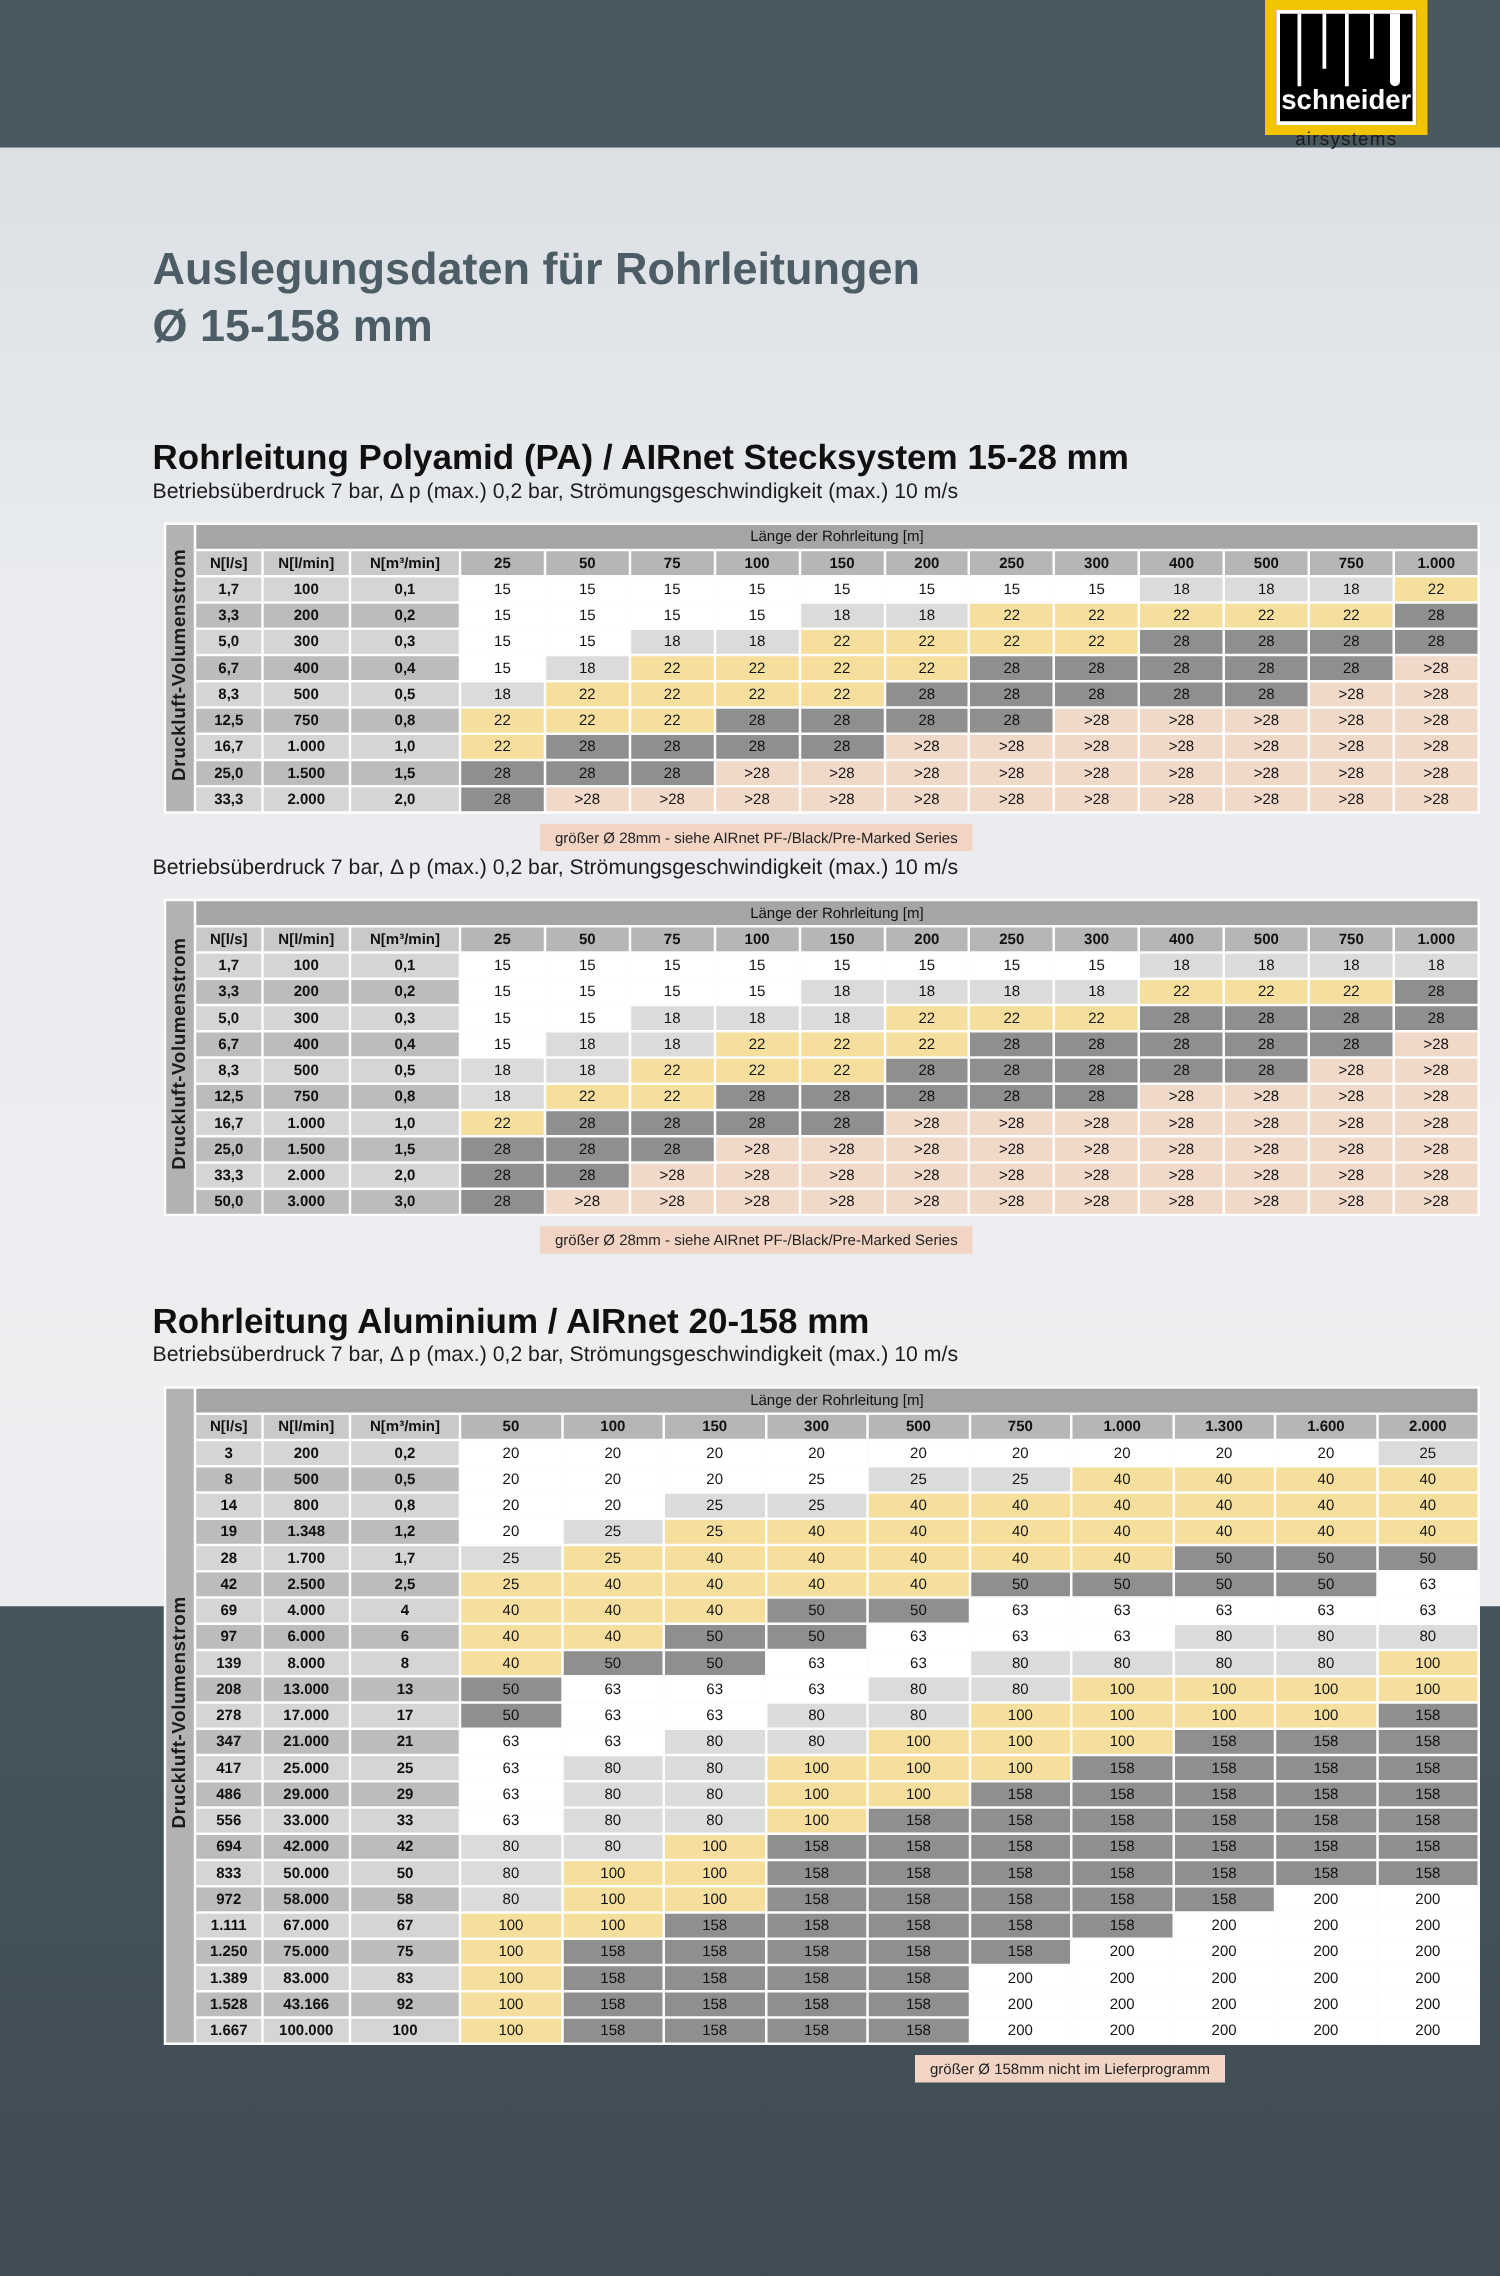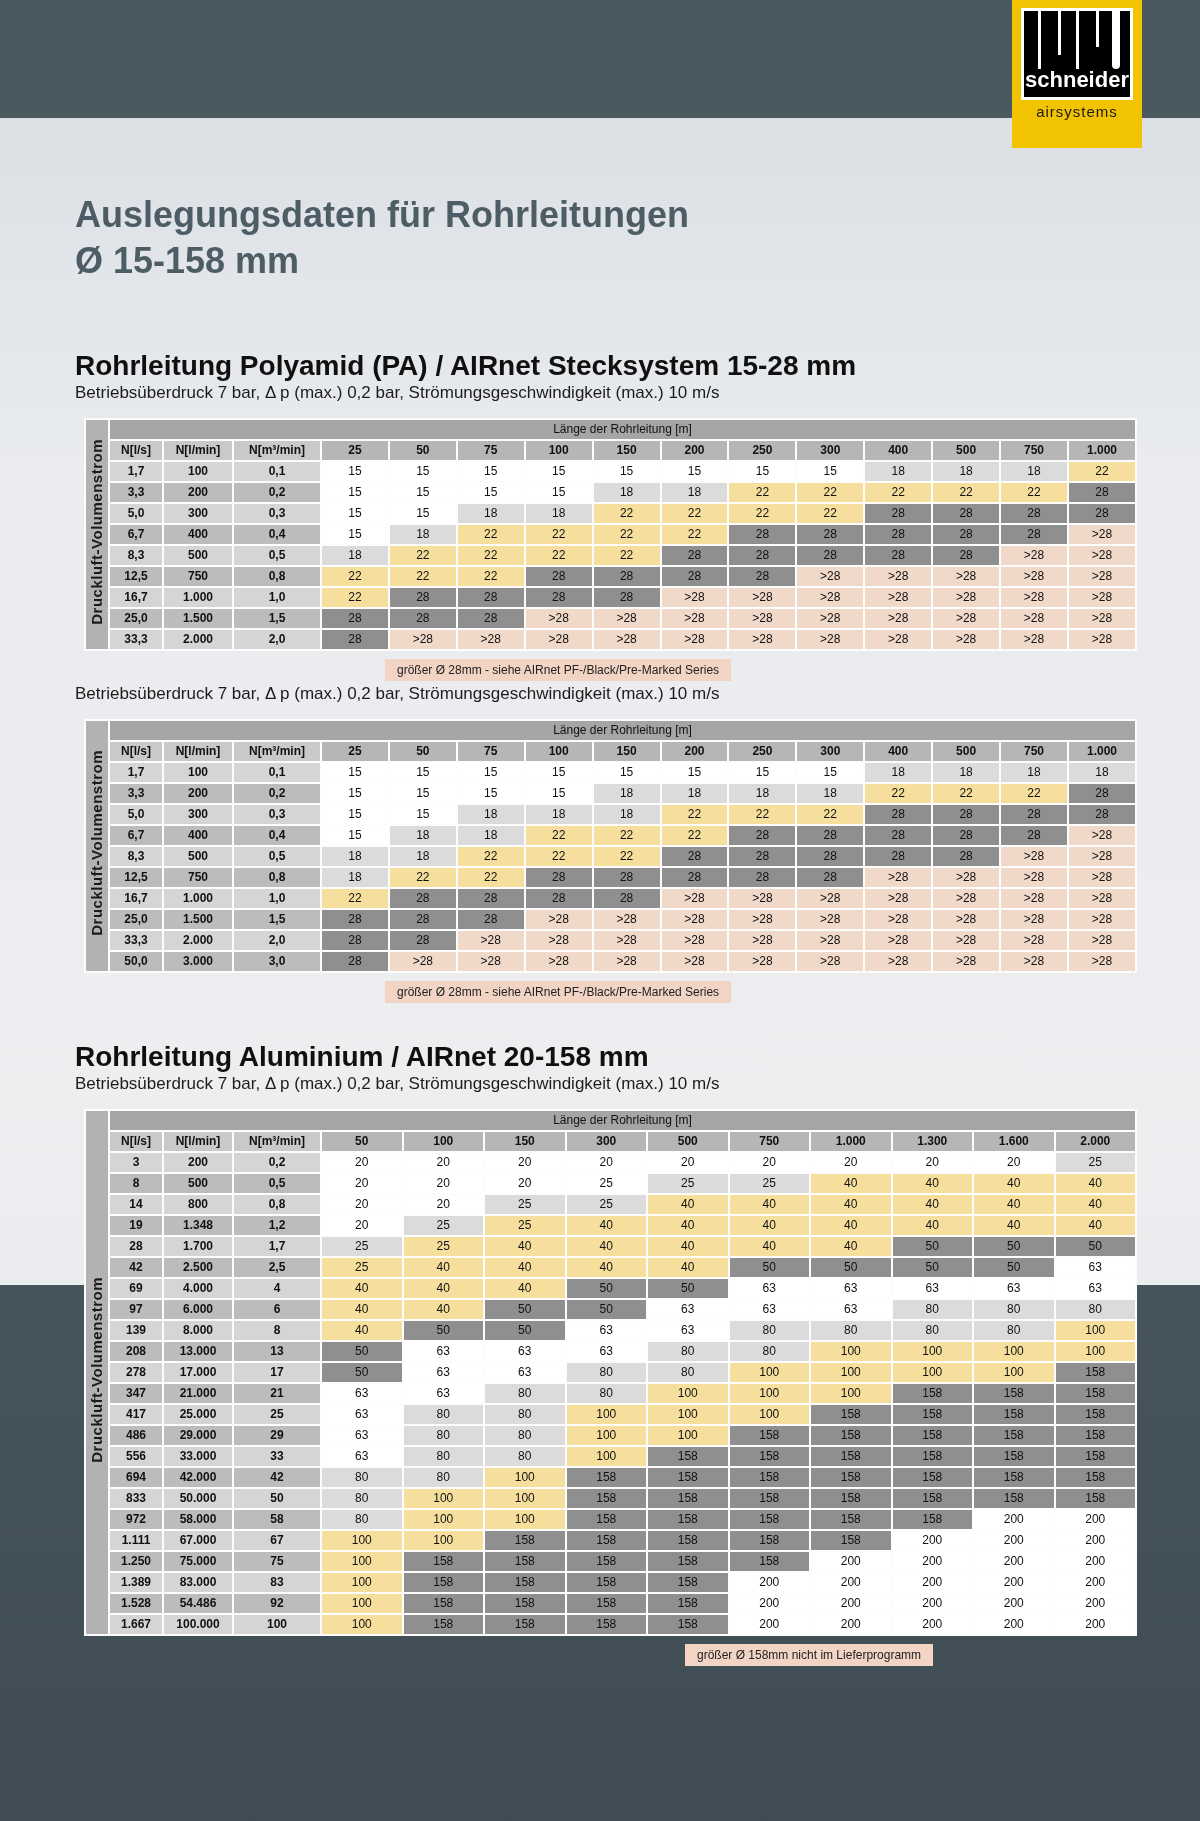--- a/index.html
+++ b/index.html
@@ -3,36 +3,36 @@
 <meta charset="utf-8">
 <style>
   html,body{margin:0;padding:0;}
   body{
     width:1200px;height:1821px;position:relative;overflow:hidden;
     font-family:"Liberation Sans",sans-serif;
     background:linear-gradient(180deg,#d7dce1 0%,#e9ebee 25%,#eceef0 60%,#e6e8eb 100%);
   }
   
   .banner{position:absolute;top:0;left:0;width:1200px;height:118px;background:#4a5860;z-index:2;}
-  .logo{position:absolute;top:0;left:1012px;width:130px;height:148px;background:#f2c300;box-sizing:border-box;padding:8px 9px 0 9px;z-index:3;}
+  .logo{position:absolute;top:0;left:1012px;width:130px;height:108px;background:#f2c300;box-sizing:border-box;padding:8px 9px 0 9px;z-index:3;}
   .logo-black{background:#000;border:3px solid #fff;height:92px;position:relative;box-sizing:border-box;}
   .logo-bars{position:absolute;top:0;left:0;right:0;height:60px;}
   .logo-bars i{position:absolute;top:0;width:3px;background:#fff;}
   .logo-bars i:nth-child(1){left:14px;height:58px;}
   .logo-bars i:nth-child(2){left:34px;height:44px;}
   .logo-bars i:nth-child(3){left:52px;height:58px;}
   .logo-bars i:nth-child(4){left:72px;height:36px;}
   .logo-bars i:nth-child(5){left:88px;height:58px;width:8px;border-radius:0 0 4px 4px;}
   .logo-brand{position:absolute;bottom:4px;left:0;right:0;text-align:center;color:#fff;font-weight:bold;font-size:22px;letter-spacing:0px;}
   .logo-sub{text-align:center;color:#1a1a1a;font-size:15px;letter-spacing:1px;padding-top:3px;}
   
   .dark-bottom{position:absolute;left:0;top:1285px;width:1200px;height:536px;background:linear-gradient(180deg,#46545c,#3f4c54);z-index:0;}
   
   .content{position:absolute;top:118px;left:0;width:1200px;z-index:1;padding:0;}
-  .inner{padding-left:75px;padding-right:63px;}
+  .inner{padding-left:75px;padding-right:63px;margin-left:47px;}
   h1{margin:74px 0 0 0;font-size:36px;line-height:46px;font-weight:bold;color:#4d5d66;}
   h2{margin:0;font-size:28px;line-height:28px;font-weight:bold;color:#101010;}
   .sec1 h2{margin-top:68px;}
   .sec2 h2{margin-top:52px;}
   .sec3 h2{margin-top:40px;}
   .sub{margin:2px 0 0 0;font-size:17px;line-height:22px;color:#1c1c1c;}
   table.pipes{
     margin:14px 0 0 9px;width:1053px;table-layout:fixed;
     border-collapse:separate;border-spacing:2px;background:#fdfdfd;
   }
@@ -849,21 +849,21 @@
               <td class="cd">158</td>
               <td class="cd">158</td>
               <td class="cw">200</td>
               <td class="cw">200</td>
               <td class="cw">200</td>
               <td class="cw">200</td>
               <td class="cw">200</td>
             </tr>
             <tr>
               <td class="fd">1.528</td>
-              <td class="fd">54.486</td>
+              <td class="fd">43.166</td>
               <td class="fd">92</td>
               <td class="cy">100</td>
               <td class="cd">158</td>
               <td class="cd">158</td>
               <td class="cd">158</td>
               <td class="cd">158</td>
               <td class="cw">200</td>
               <td class="cw">200</td>
               <td class="cw">200</td>
               <td class="cw">200</td>

